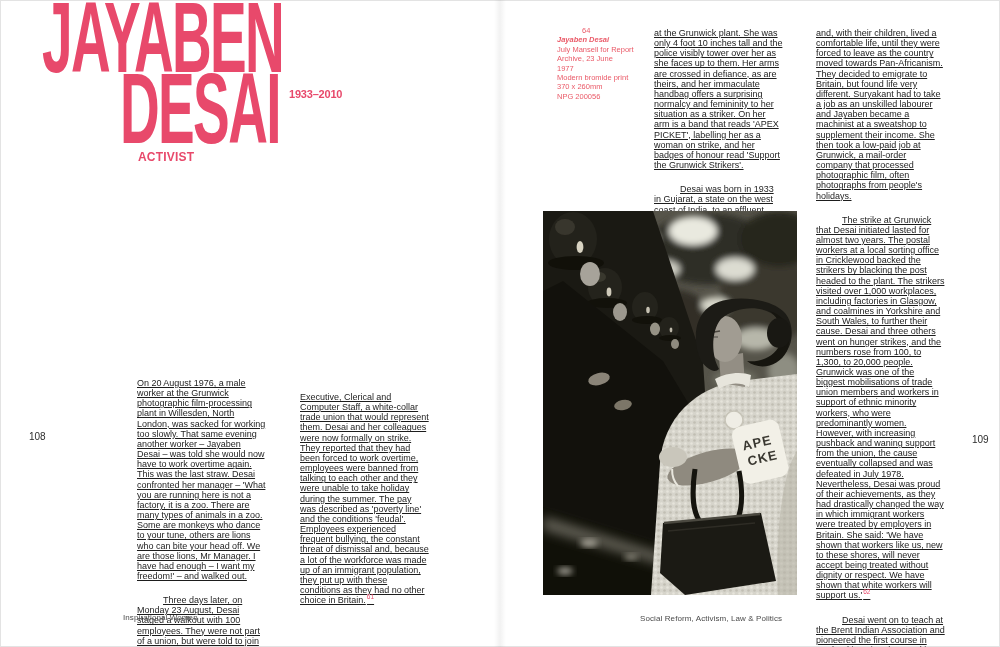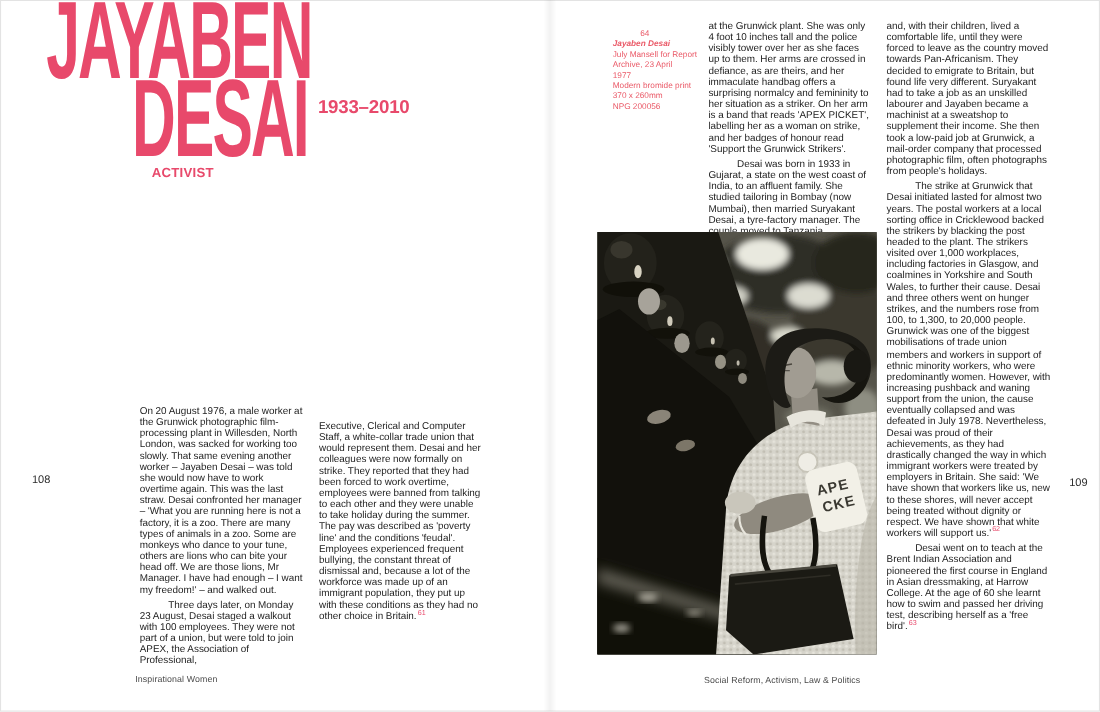--- a/index.html
+++ b/index.html
@@ -16,28 +16,28 @@
   .abs{position:absolute;}
   .gutter{
     left:494px;top:0;width:12px;height:647px;
     background:linear-gradient(to right,rgba(0,0,0,0) 0%,rgba(0,0,0,0.05) 50%,rgba(0,0,0,0) 100%);
   }
   
   .title-line{
     font-weight:700;color:var(--accent);font-size:100px;line-height:80px;
     letter-spacing:-3px;white-space:nowrap;transform:scaleX(0.55);transform-origin:0 0;
   }
-  .dates{font-weight:700;color:var(--accent);font-size:17px;letter-spacing:-0.2px;white-space:nowrap;text-align:right;}
+  .dates{font-weight:700;color:var(--accent);font-size:11px;letter-spacing:-0.2px;white-space:nowrap;text-align:right;}
   .role{font-weight:700;color:var(--accent);font-size:12px;letter-spacing:0.2px;white-space:nowrap;}
   
   .col{
     width:157px;font-size:9px;line-height:10.15px;color:var(--ink);
     text-align:left;hyphens:auto;-webkit-hyphens:auto;word-spacing:-0.1px;
   }
-  .para{margin:4px;}
+  .para{margin:14px;text-decoration:underline;}
   .para.indent{text-indent:26px;}
   sup.fn{color:var(--accent);font-size:6.5px;line-height:0;vertical-align:super;margin-left:1px;}
   
   .caption{
     width:92px;font-size:7.5px;line-height:9.4px;color:#ea5a68;
   }
   .caption .cap-number{margin-left:25px;}
   .caption .cap-sitter{font-style:italic;font-weight:bold;}
   
   .folio{font-size:10px;color:#2c2c2c;}
@@ -68,21 +68,21 @@
       <p class="para">Executive, Clerical and Computer Staff, a white-collar trade union that would represent them. Desai and her colleagues were now formally on strike. They reported that they had been forced to work overtime, employees were banned from talking to each other and they were unable to take holiday during the summer. The pay was described as 'poverty line' and the conditions 'feudal'. Employees experienced frequent bullying, the constant threat of dismissal and, because a lot of the workforce was made up of an immigrant population, they put up with these conditions as they had no other choice in Britain.<sup class="fn">61</sup></p>
     </div>
 
   <div class="abs running-foot" style="left:123px;top:613px;">Inspirational Women</div>
 
   <div class="abs caption" style="left:557px;top:26px;">
     <div class="cap-number">64</div>
     <div class="cap-sitter">Jayaben Desai</div>
     <div>
         <div>July Mansell for Report</div>
-        <div>Archive, 23 April</div>
+        <div>Archive, 23 June</div>
         <div>1977</div>
         <div>Modern bromide print</div>
         <div>370 x 260mm</div>
         <div>NPG 200056</div>
       </div>
   </div>
 
   <div class="abs col" style="left:640px;top:14px;">
       <p class="para">at the Grunwick plant. She was only 4 foot 10 inches tall and the police visibly tower over her as she faces up to them. Her arms are crossed in defiance, as are theirs, and her immaculate handbag offers a surprising normalcy and femininity to her situation as a striker. On her arm is a band that reads 'APEX PICKET', labelling her as a woman on strike, and her badges of honour read 'Support the Grunwick Strikers'.</p>
       <p class="para indent">Desai was born in 1933 in Gujarat, a state on the west coast of India, to an affluent family. She studied tailoring in Bombay (now Mumbai), then married Suryakant Desai, a tyre-factory manager. The couple moved to Tanzania</p>

